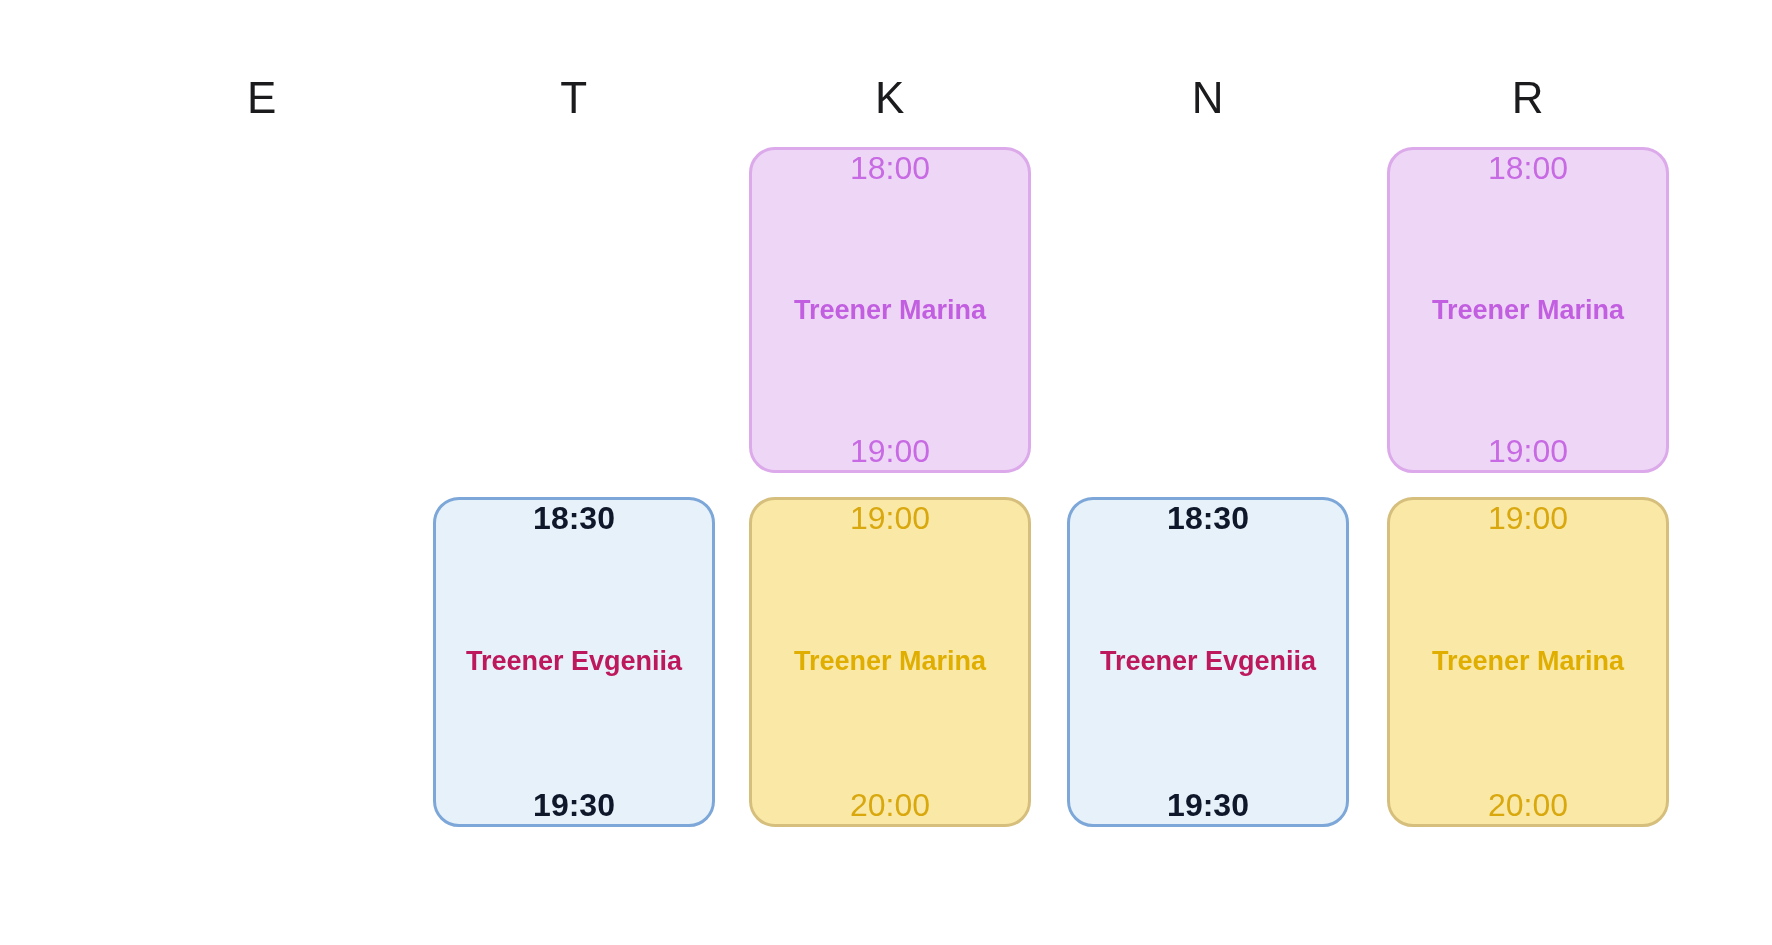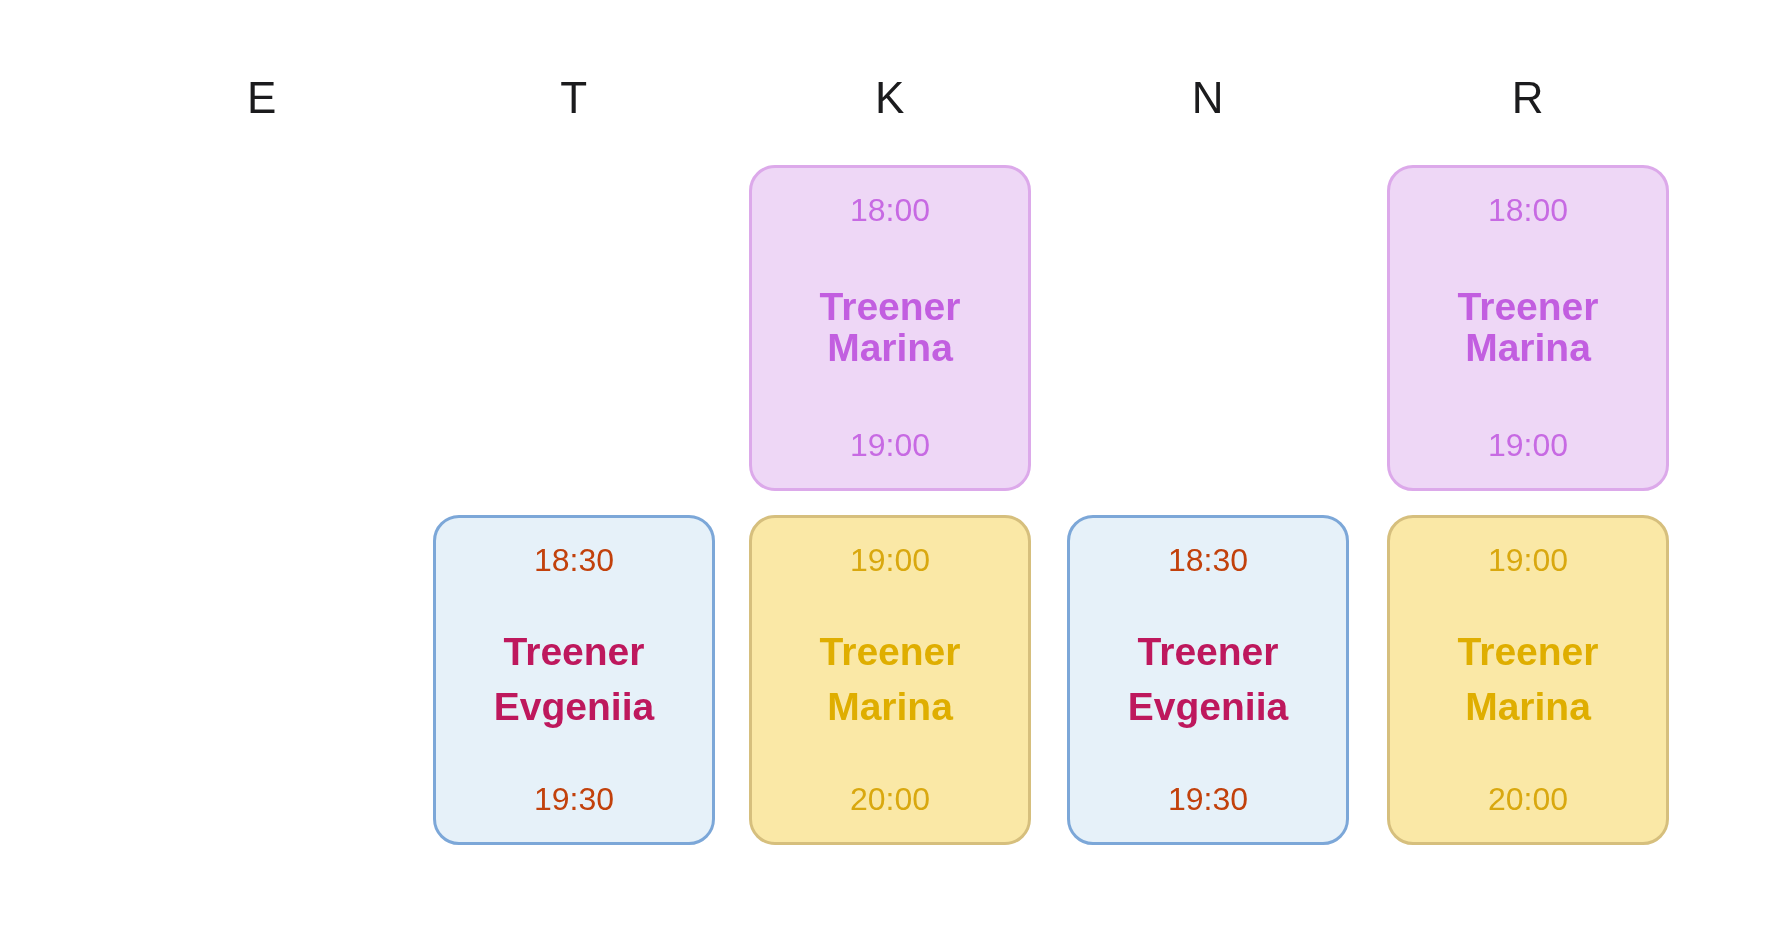--- a/index.html
+++ b/index.html
@@ -35,52 +35,51 @@
   .event-card {
     position: absolute;
     width: 282px;
     box-sizing: border-box;
     border-radius: 26px;
     border: 3px solid transparent;
     display: flex;
     flex-direction: column;
     justify-content: space-between;
     align-items: center;
-    padding: 24px 10px;
+    padding: 0 10px;
     text-align: center;
     cursor: pointer;
-    margin-top: 18px;
   }
   .event-card .time {
     font-size: 32px;
     font-weight: 400;
     line-height: 1.15;
   }
   .event-card .title {
-    font-size: 39px;
+    font-size: 27px;
     font-weight: 700;
     max-width: 250px;
     text-align: center;
   }
 
   
   .row-1 { top: 147px; height: 326px; }
   .row-2 { top: 497px; height: 330px; }
   .pos-t { left: 433px; }
   .pos-k { left: 749px; }
   .pos-n { left: 1067px; }
   .pos-r { left: 1387px; }
 
   
   .theme-purple { background: #EED7F6; border-color: #DCA9EA; }
   .theme-purple .time  { color: #C76AE3; }
   .theme-purple .title { color: #C25EE0; line-height: 1.05; }
 
   .theme-blue { background: #E6F1F9; border-color: #7CA7D8; }
-  .theme-blue .time  { color: #c2410c; }
+  .theme-blue .time  { color: #0f172a; font-weight: bold; }
   .theme-blue .title { color: #be185d; line-height: 1.4; }
 
   .theme-yellow { background: #FAE8A6; border-color: #D6BF7D; }
   .theme-yellow .time  { color: #D9A80F; }
   .theme-yellow .title { color: #DFAE00; line-height: 1.4; }
 </style>
 </head>
 <body>
 
 <div class="board">

